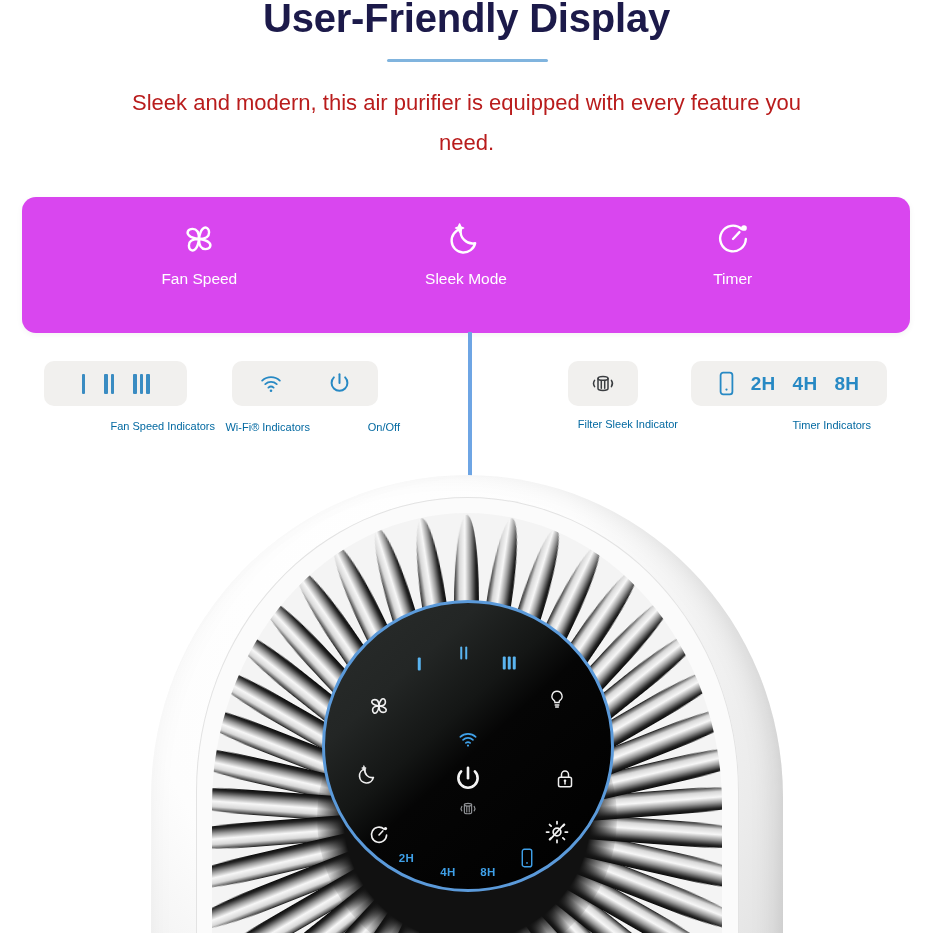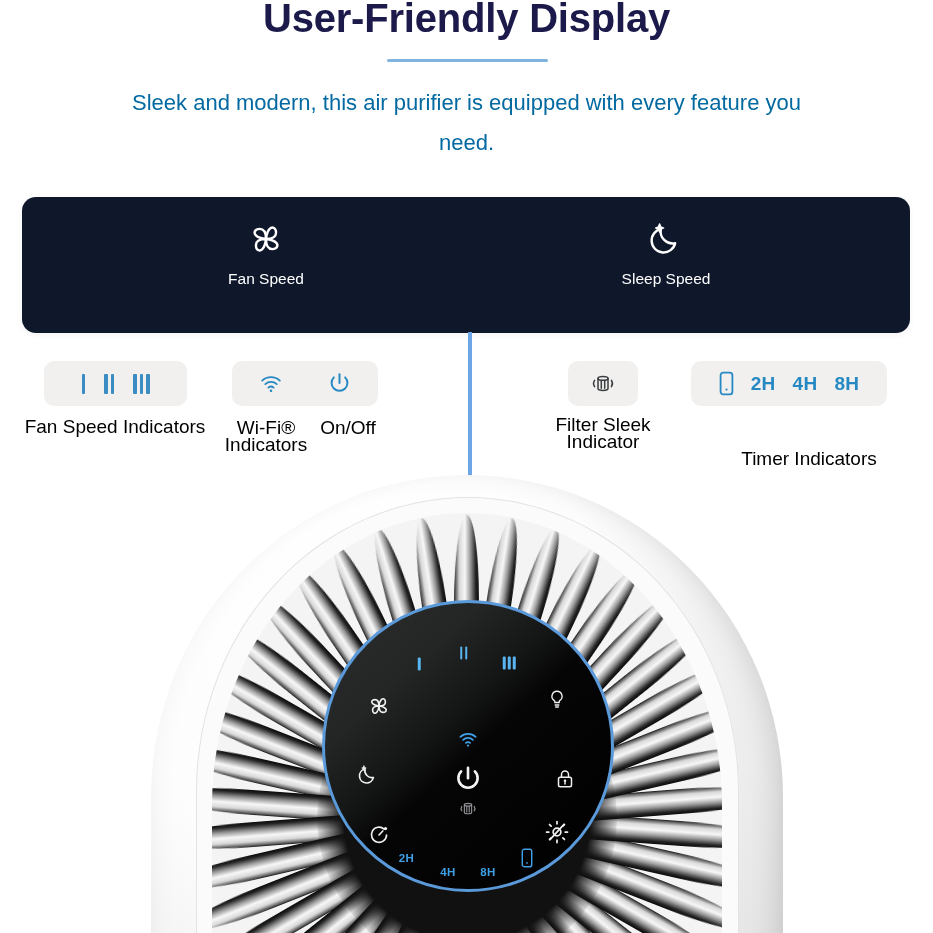--- a/index.html
+++ b/index.html
@@ -19,28 +19,28 @@
     color: #1c1a4a;
   }
   .divider {
     position: absolute; left: 387px; top: 59px;
     width: 161px; height: 3px; border-radius: 2px;
     background: #80b4de;
   }
   .subtitle {
     position: absolute; left: 120px; top: 83px; width: 693px;
     text-align: center;
-    font-size: 22px; line-height: 40px; color: #0369a1;
+    font-size: 22px; line-height: 40px; color: #b91c1c;
   }
 
   
   .banner {
     position: absolute; left: 22px; top: 197px;
     width: 888px; height: 136px;
-    background: #0f172a; border-radius: 14px;
+    background: #d946ef; border-radius: 14px;
     display: flex; align-items: flex-start; justify-content: space-between;
     padding: 20px 44px 13px 44px;
     box-shadow: 0 2px 6px rgba(0,0,0,.05);
   }
   .feature {
     flex: 1 1 0; display: flex; flex-direction: column;
     align-items: center; gap: 9px; color: #fff;
   }
   .feature .ficon { height: 44px; display: flex; align-items: center; justify-content: center; }
   .feature .flabel { font-size: 15.5px; color: #ffffff; white-space: nowrap; }
@@ -51,22 +51,22 @@
     width: 4px; height: 272px; background: #6ea5e4;
   }
 
   
   .pill {
     position: absolute;
     background: #f1f0ee; border-radius: 10px;
     display: flex; align-items: center; justify-content: center;
   }
   .plabel {
-    position: absolute; text-align: center;
-    font-size: 19px; line-height: 17px; color: #000000;
+    position: absolute; text-align: right;
+    font-size: 11px; line-height: 17px; color: #0369a1;
   }
   .speedbars { display: flex; align-items: center; gap: 19px; }
   .sb { display: flex; gap: 3px; }
   .sb i { display: block; width: 3.5px; height: 20px; background: #3a8cc2; border-radius: 1px; }
 
   .timerpill { display: flex; align-items: center; gap: 17px; }
   .timerpill .th { font-size: 19px; font-weight: 700; color: #2789c4; letter-spacing: .3px; }
 
   
   .product { position: absolute; left: 0; top: 455px; width: 933px; height: 478px; overflow: hidden; }
@@ -143,23 +143,33 @@
       <div class="flabel">Fan Speed</div>
     </div>
 
     <div class="feature">
       <div class="ficon">
         <svg width="44" height="44" viewBox="0 0 48 48" fill="none" stroke="#fff" stroke-width="2.6" stroke-linecap="round" stroke-linejoin="round">
           <path d="M34 28.5A13 13 0 0 1 18.5 13a13 13 0 1 0 15.5 15.5z"></path>
           <path d="M17 7.5l1.4 3.1 3.1 1.4 -3.1 1.4 -1.4 3.1 -1.4-3.1 -3.1-1.4 3.1-1.4z" fill="#fff" stroke-width="1.4"></path>
         </svg>
       </div>
-      <div class="flabel">Sleep Speed</div>
-    </div>
-
+      <div class="flabel">Sleek Mode</div>
+    </div>
+
+    <div class="feature">
+      <div class="ficon">
+        <svg width="44" height="44" viewBox="0 0 48 48" fill="none" stroke="#fff" stroke-width="2.6" stroke-linecap="round">
+          <path d="M33.5 13.2A14 14 0 1 0 38 24"></path>
+          <circle cx="36" cy="12" r="3.1" fill="#fff" stroke="none"></circle>
+          <path d="M24 24l7-7.5"></path>
+        </svg>
+      </div>
+      <div class="flabel">Timer</div>
+    </div>
 
 
 
 
   </div>
 
   <div class="connector"></div>
 
   <div class="pill" style="left:44px; top:361px; width:143px; height:45px;">
     <div class="speedbars">
@@ -189,21 +199,21 @@
       </svg>
     </span>
     <span>
       <svg width="25" height="25" viewBox="0 0 24 24" fill="none" stroke="#2789c4" stroke-width="1.9" stroke-linecap="round">
         <path d="M12 3.2v8.4"></path>
         <path d="M17.4 6.1a7.6 7.6 0 1 1-10.8 0"></path>
       </svg>
     </span>
   </div>
   <div class="plabel" style="left:222px; top:419px; width:88px;">Wi-Fi® Indicators</div>
-  <div class="plabel" style="left:312px; top:419px; width:72px;">On/Off</div>
+  <div class="plabel" style="left:328px; top:419px; width:72px;">On/Off</div>
 
   <div class="pill" style="left:568px; top:361px; width:70px; height:45px;">
     <span>
       <svg width="26" height="26" viewBox="0 0 26 26" fill="none" stroke="#3a3d40" stroke-width="1.5" stroke-linecap="round">
         <ellipse cx="13" cy="7.4" rx="5" ry="1.9"></ellipse>
         <path d="M8 7.4v10.2c0 1.05 2.24 1.9 5 1.9s5-.85 5-1.9V7.4"></path>
         <path d="M11.3 9.6v7.6M14.7 9.6v7.6"></path>
         <path d="M4.6 9.4a5.4 5.4 0 0 0 0 6.2"></path>
         <path d="M21.4 9.4a5.4 5.4 0 0 1 0 6.2"></path>
       </svg>
@@ -217,21 +227,21 @@
         <svg width="15" height="25" viewBox="0 0 15 25" fill="none" stroke="#2789c4" stroke-width="1.8" stroke-linecap="round">
           <rect x="1.6" y="1.6" width="11.8" height="21.8" rx="2.6"></rect>
           <circle cx="7.5" cy="18.6" r="1.1" fill="#2789c4" stroke="none"></circle>
         </svg>
       </span>
       <span class="th">2H</span>
       <span class="th">4H</span>
       <span class="th">8H</span>
     </div>
   </div>
-  <div class="plabel" style="left:719px; top:417px; width:180px;margin-top:33px;">Timer Indicators</div>
+  <div class="plabel" style="left:691px; top:417px; width:180px;">Timer Indicators</div>
 
   <div class="product">
     <div class="shellOuter"></div>
     <div class="shellInner"></div>
     <div class="grille" id="grille">
         <div class="blade" style="transform: translate(-50%, 0px) rotate(351.429deg) skewX(-17deg);"></div>
         <div class="blade" style="transform: translate(-50%, 0px) rotate(342.857deg) skewX(-17deg);"></div>
         <div class="blade" style="transform: translate(-50%, 0px) rotate(334.286deg) skewX(-17deg);"></div>
         <div class="blade" style="transform: translate(-50%, 0px) rotate(325.714deg) skewX(-17deg);"></div>
         <div class="blade" style="transform: translate(-50%, 0px) rotate(317.143deg) skewX(-17deg);"></div>

